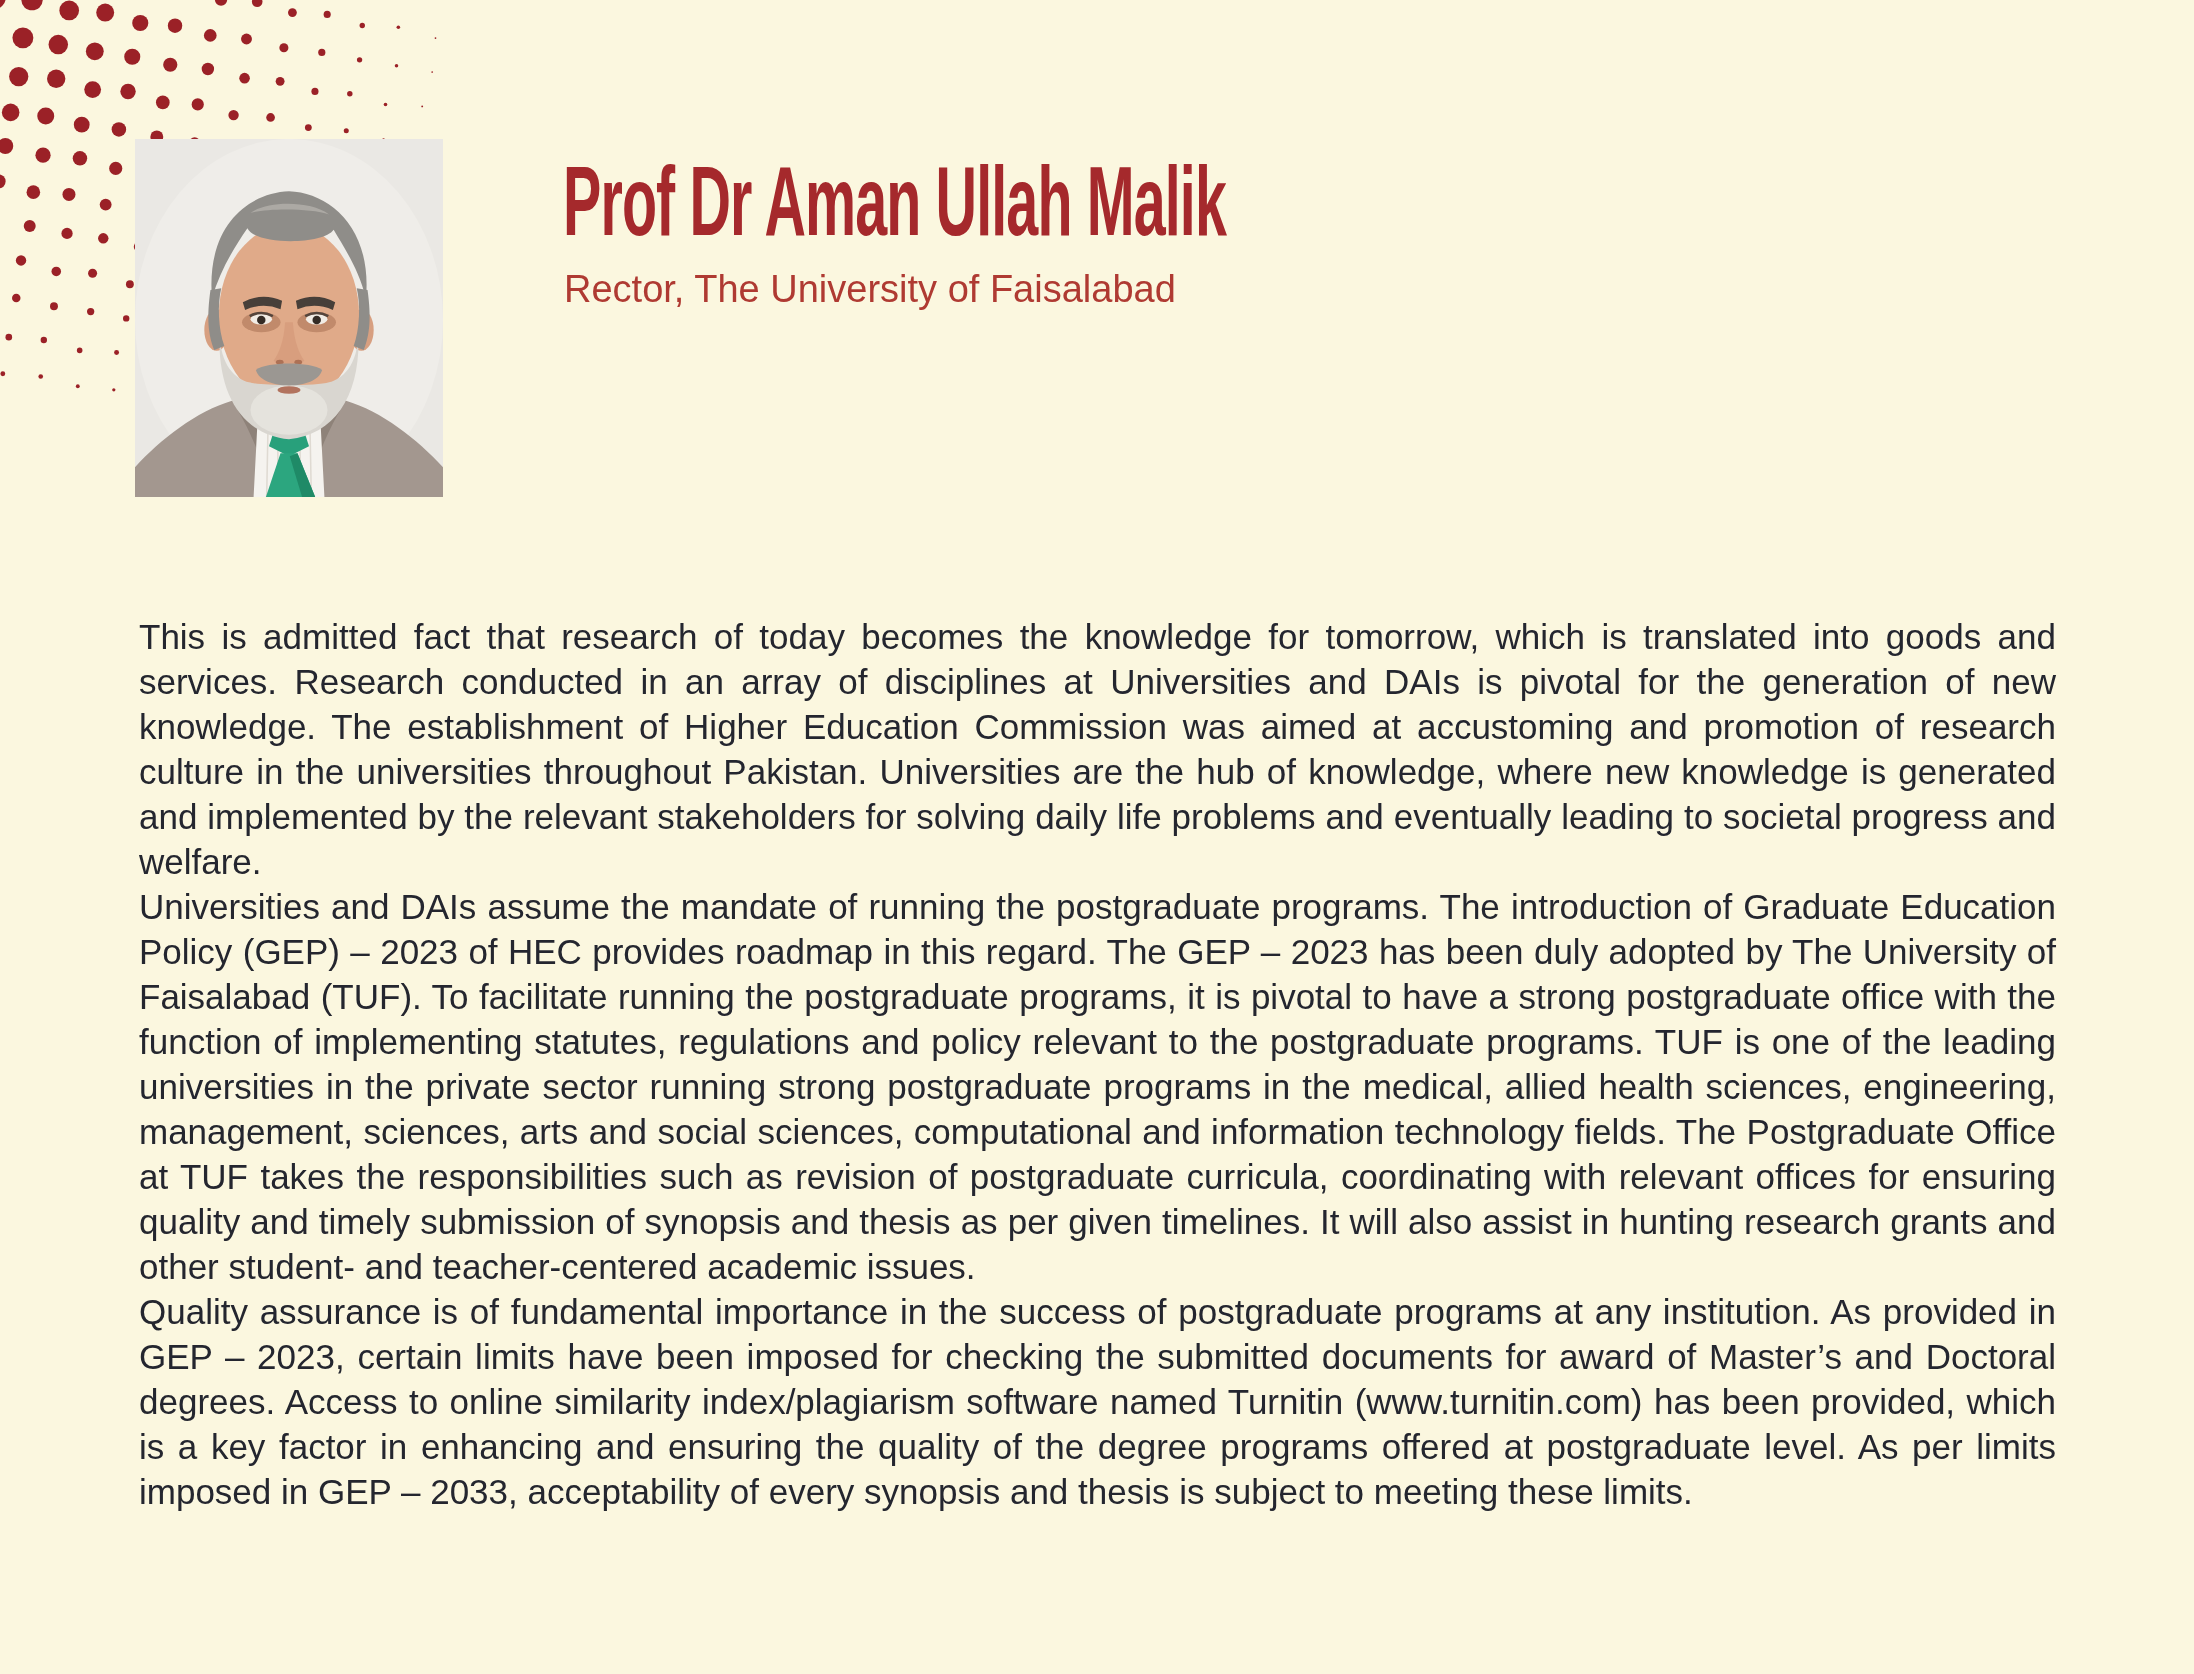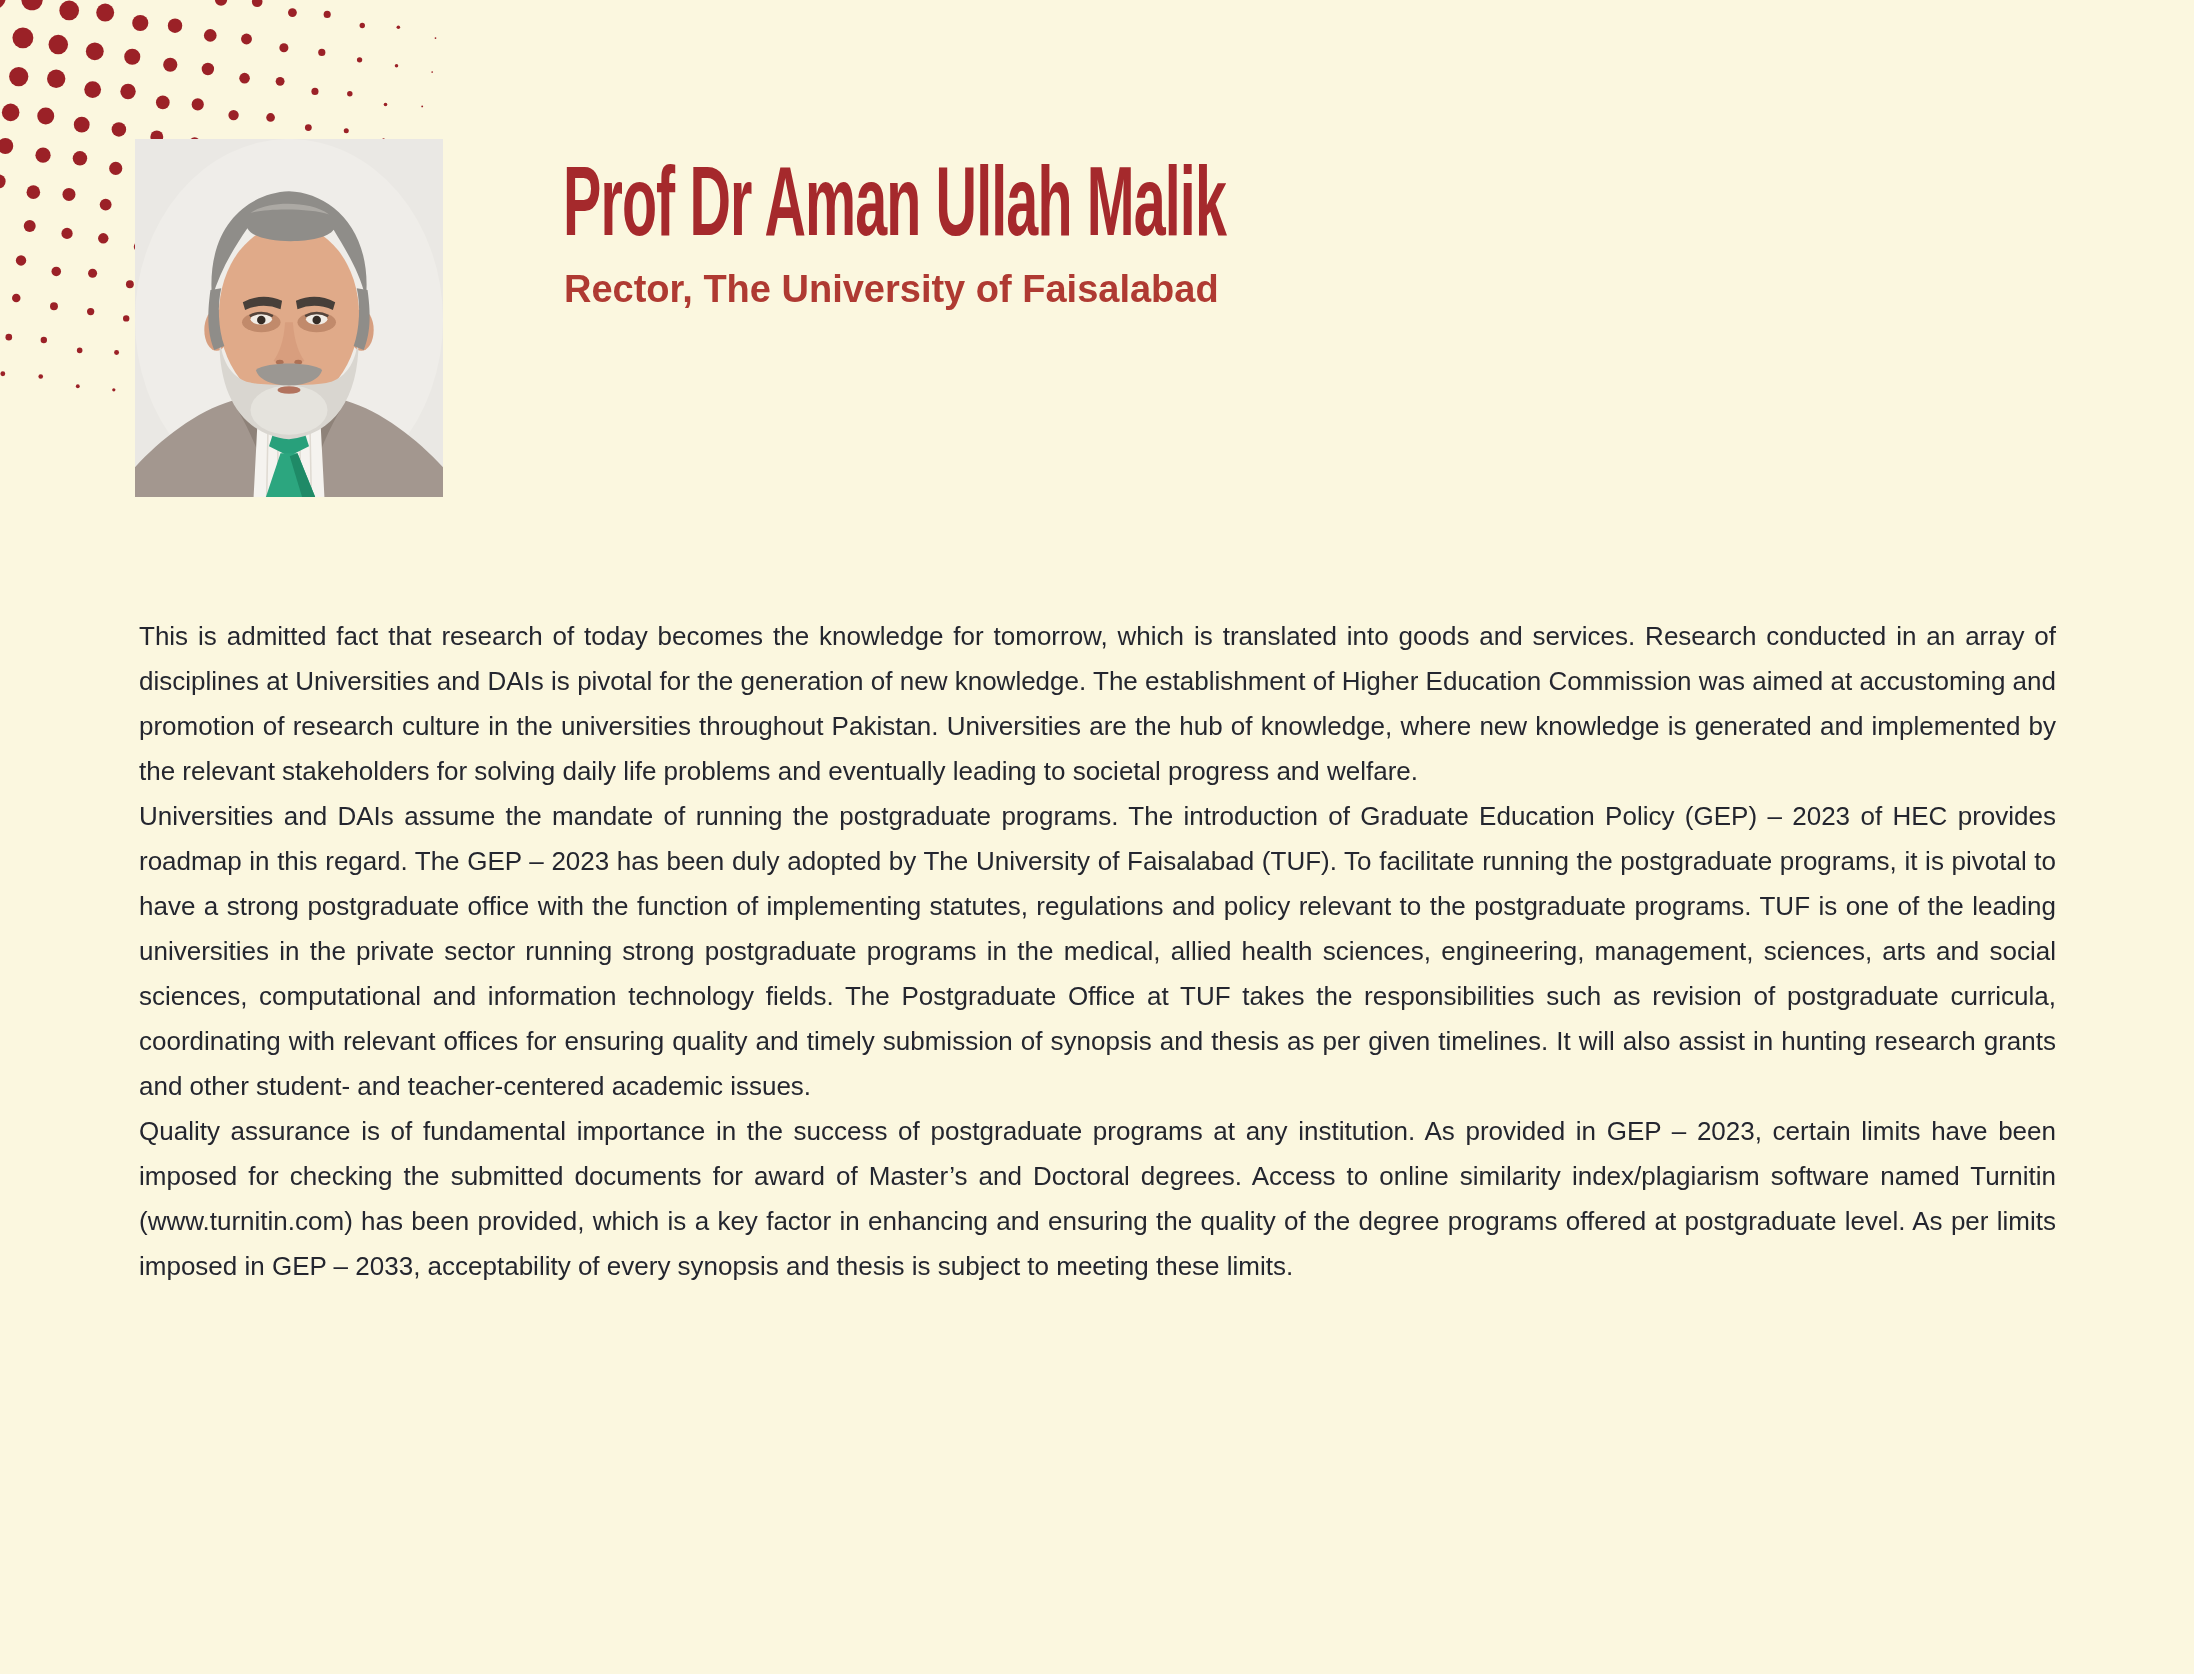--- a/index.html
+++ b/index.html
@@ -28,25 +28,24 @@
     font-size:99px;font-weight:700;line-height:1;
     letter-spacing:-1.5px;white-space:nowrap;
     color:var(--accent);
     transform:scaleX(0.58);transform-origin:left top;
   }
   .rector-designation{
     position:absolute;left:564px;top:269px;z-index:2;
     font-size:38px;line-height:1.1;
     color:var(--accent2);
     white-space:nowrap;
-    font-weight:bold;
   }
   .message{
     position:absolute;left:139px;top:614px;width:1917px;z-index:2;
-    font-size:26px;line-height:45px;
+    font-size:35px;line-height:45px;
     text-align:justify;
     color:var(--ink);
   }
   .message p{margin:0;}
 </style>
 </head>
 <body>
 
 <div>
 

